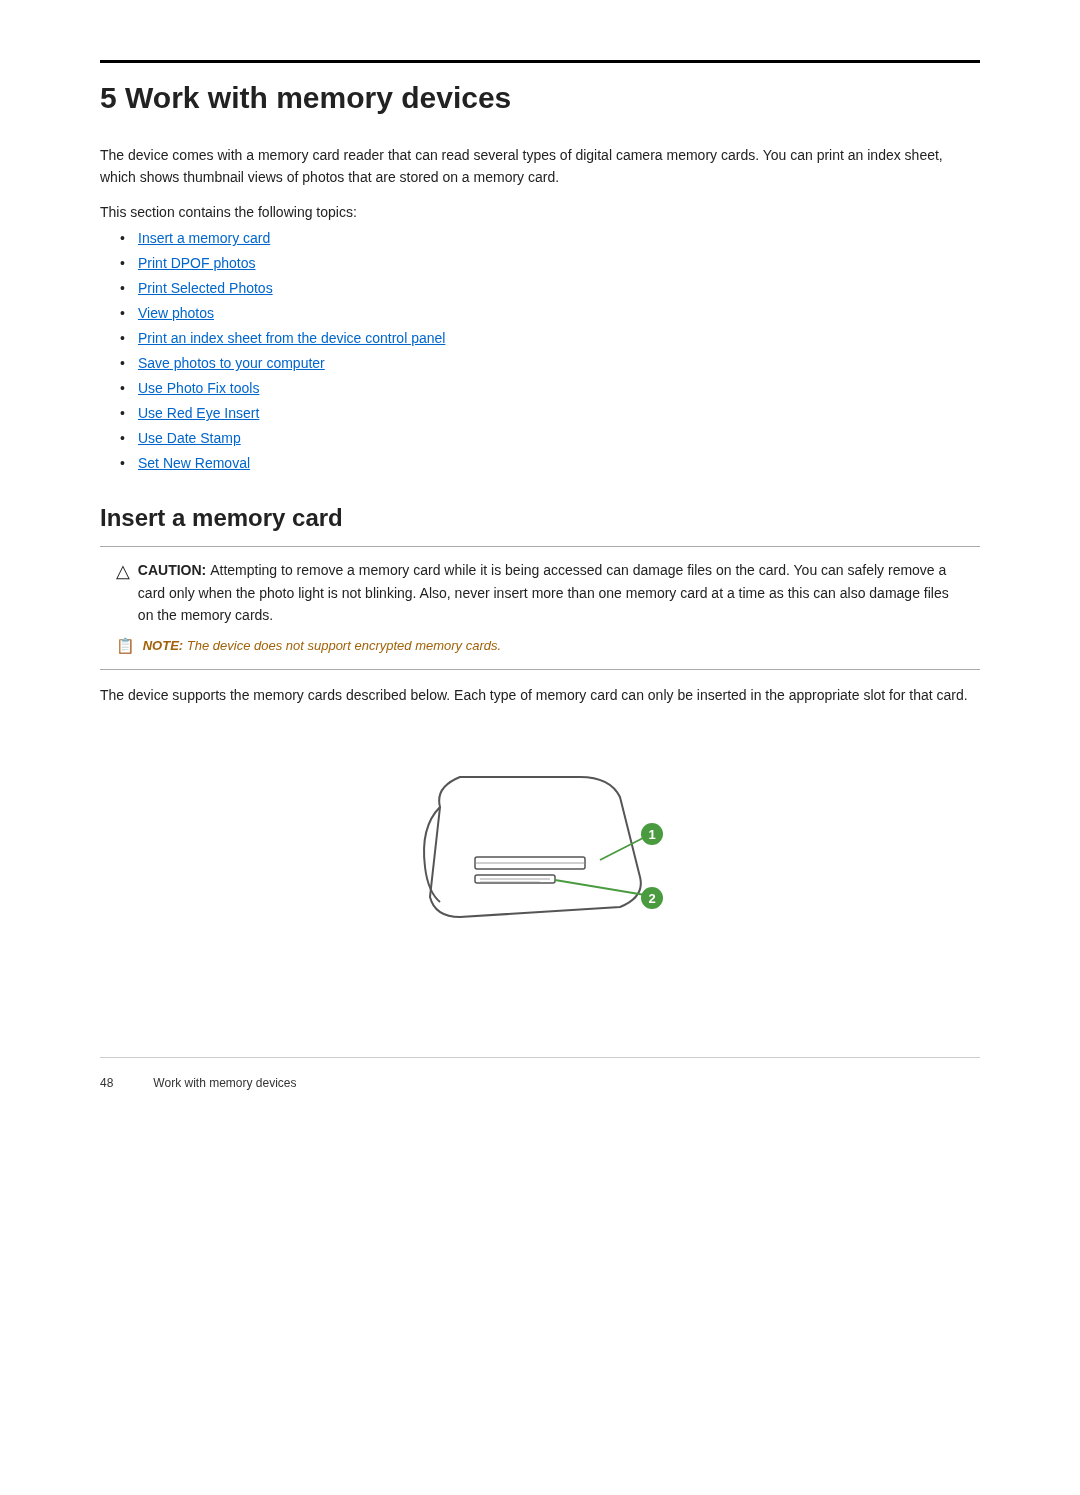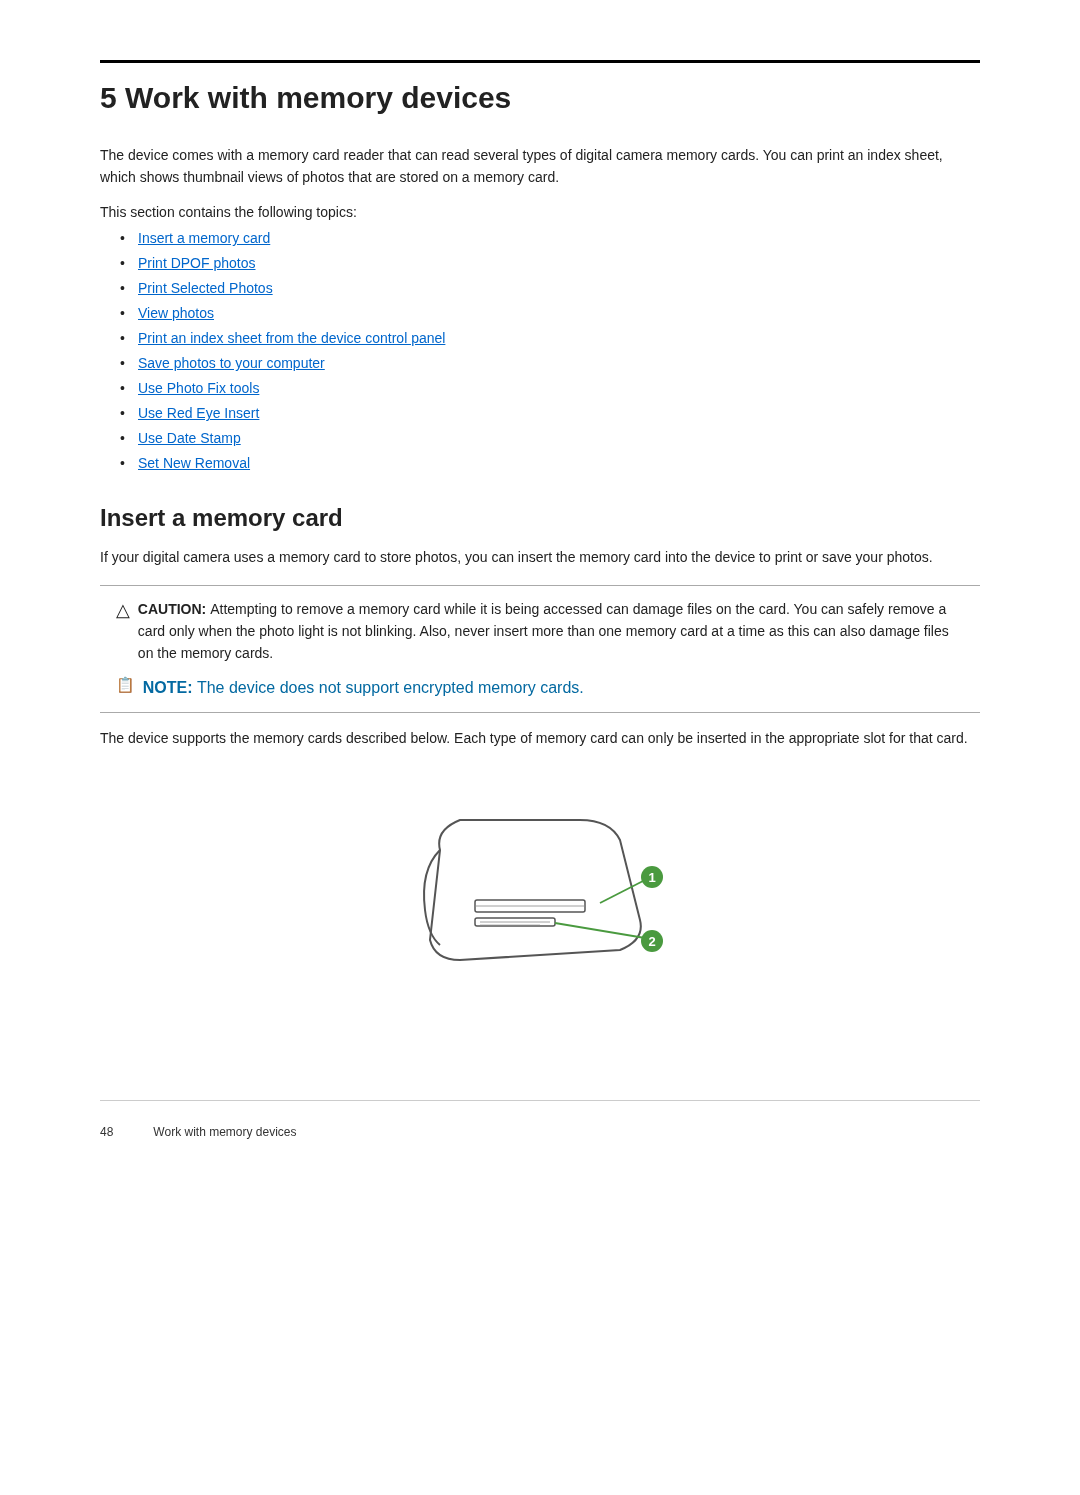--- a/index.html
+++ b/index.html
@@ -99,39 +99,40 @@
       display: flex;
       align-items: flex-start;
     }
     .note-icon {
       font-size: 14px;
       margin-right: 8px;
       flex-shrink: 0;
       margin-top: 1px;
     }
     .notice-note-text {
-      font-size: 16px;
-      line-height: 1.6;
-      color: #0369a1;
+      font-size: 13px;
+      line-height: 1.6;
+      color: #a16207;
+      font-style: italic;
     }
     .bold { font-weight: bold; }
     .diagram-area {
       display: flex;
       justify-content: center;
       align-items: center;
       margin: 30px 0 20px 0;
       height: 280px;
     }
     .diagram-svg {
       width: 320px;
       height: 260px;
     }
     .footer {
       border-top: 1px solid #ccc;
-      padding-top: 24px;
+      padding-top: 18px;
       margin-top: 40px;
       display: flex;
       align-items: center;
       font-size: 12px;
       color: #555;
     }
     .footer-page {
       margin-right: 40px;
       font-size: 12px;
       color: #333;
@@ -163,21 +164,20 @@
     <li><a>Print an index sheet from the device control panel</a></li>
     <li><a>Save photos to your computer</a></li>
     <li><a>Use Photo Fix tools</a></li>
     <li><a>Use Red Eye Insert</a></li>
     <li><a>Use Date Stamp</a></li>
     <li><a>Set New Removal</a></li>
   </ul>
 
   <h2 class="section-title">Insert a memory card</h2>
 
-  <p class="section-text">If your digital camera uses a memory card to store photos, you can insert the memory card into the device to print or save your photos.</p>
 
   <div class="notice-box">
 
     <div class="notice-caution">
       <span class="caution-icon">△</span>
       <span class="notice-caution-text">
         <span class="bold">CAUTION:</span>&nbsp;<span>Attempting to remove a memory card while it is being accessed can damage files on the card. You can safely remove a card only when the photo light is not blinking. Also, never insert more than one memory card at a time as this can also damage files on the memory cards.</span>
       </span>
     </div>
 

